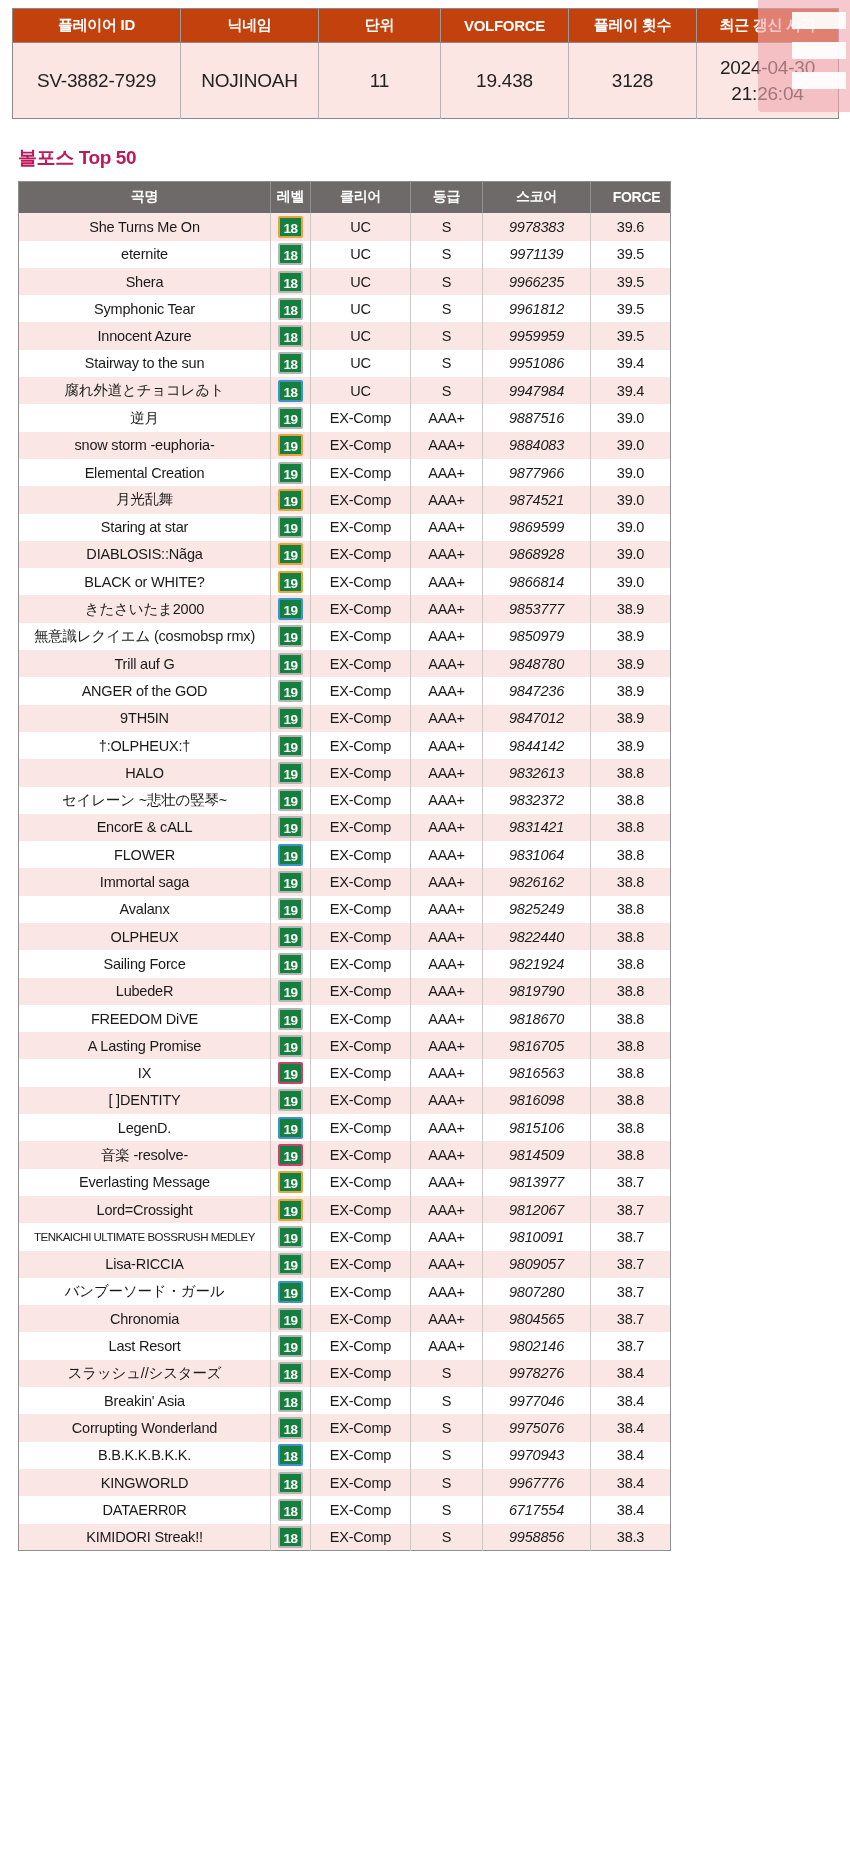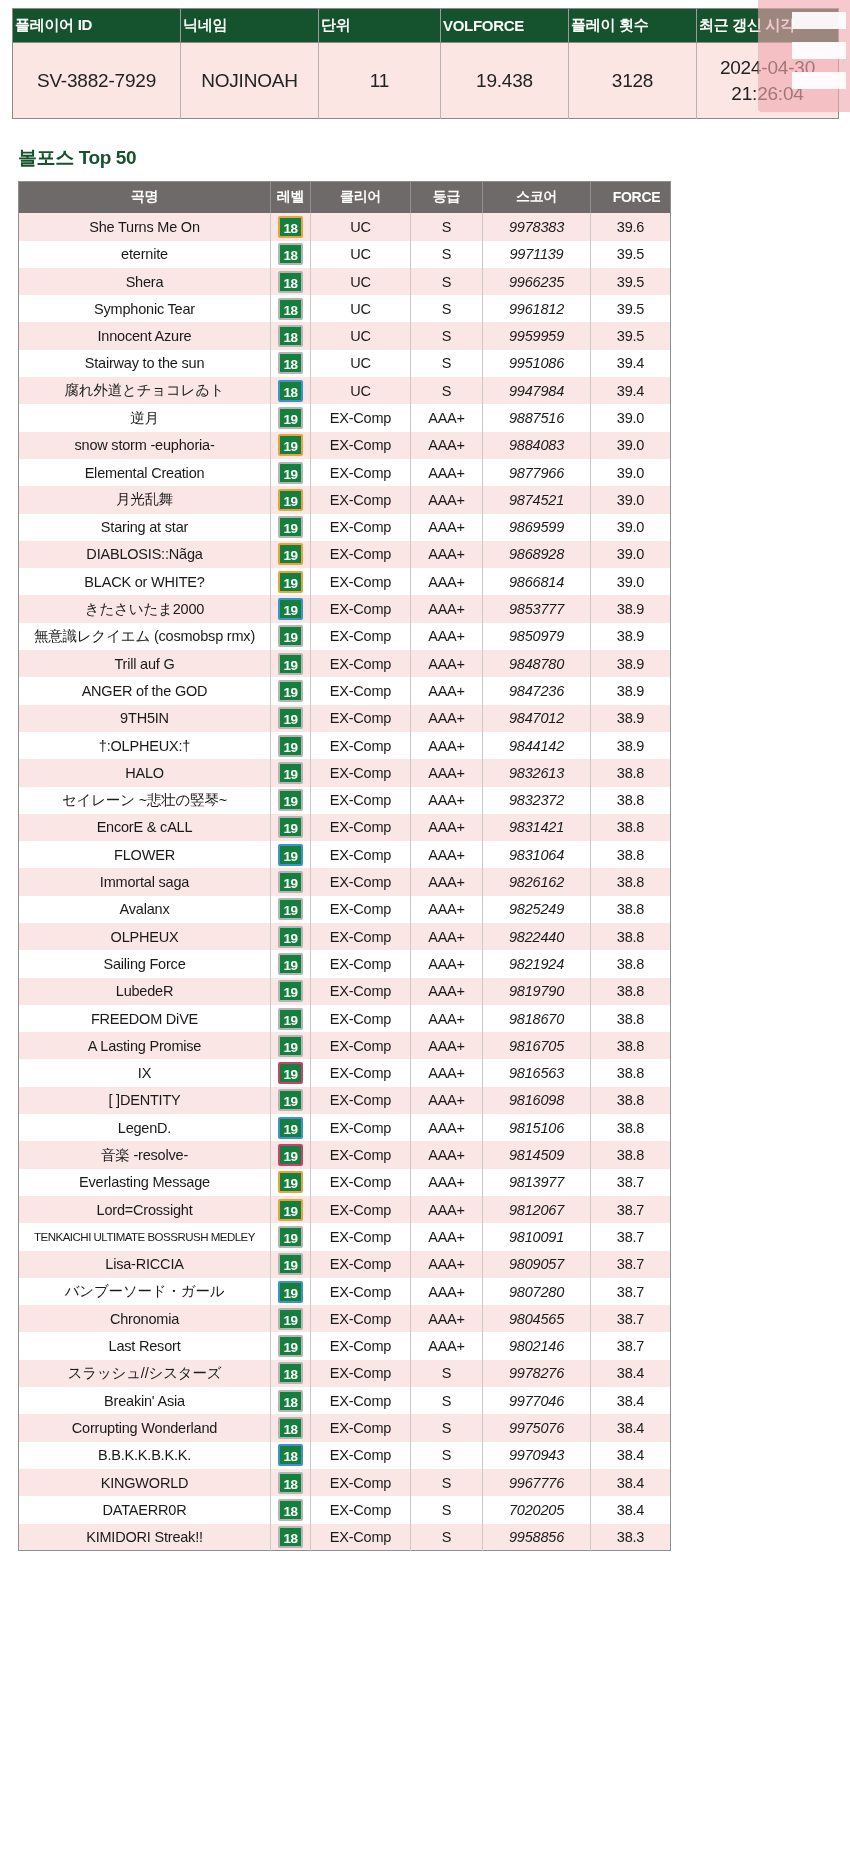--- a/index.html
+++ b/index.html
@@ -51,28 +51,28 @@
   .profile-wrap {
     padding: 8px 12px 0 12px;
   }
   table.profile {
     border-collapse: collapse;
     width: 826px;
     table-layout: fixed;
     border: 1px solid #8a8a8a;
   }
   table.profile th {
-    background: #14532d;
+    background: #c2410c;
     color: #ffffff;
     font-size: 15px;
     font-weight: bold;
     padding: 7px 2px;
     border-right: 1px solid #9b9b9b;
     border-bottom: 1px solid #8a8a8a;
-    text-align: left;
+    text-align: center;
     letter-spacing: -0.3px;
     white-space: nowrap;
   }
   table.profile th:last-child { border-right: none; }
   table.profile td {
     background: #fbe6e4;
     color: #222;
     font-size: 19px;
     padding: 12px 2px;
     text-align: center;
@@ -83,21 +83,21 @@
   }
   table.profile td:last-child { border-right: none; }
   td.ts { font-size: 16px; line-height: 1.35; }
 
   
   .section-title {
     margin: 26px 0 10px 18px;
     font-size: 19px;
     font-weight: bold;
     letter-spacing: -0.4px;
-    color: #14532d;
+    color: #be185d;
   }
 
   
   .top50-wrap { padding: 0 14px 14px 18px; }
   table.top50 {
     border-collapse: collapse;
     width: 584px;
     table-layout: fixed;
     border: 1px solid #8f8f8f;
   }
@@ -600,21 +600,21 @@
           <td class="c-clear">EX-Comp</td>
           <td class="c-grade">S</td>
           <td class="c-score">9967776</td>
           <td class="c-force">38.4</td>
         </tr>
         <tr>
           <td class="c-title">DATAERR0R</td>
           <td class="c-level"><span class="lv silver">18</span></td>
           <td class="c-clear">EX-Comp</td>
           <td class="c-grade">S</td>
-          <td class="c-score">7020205</td>
+          <td class="c-score">6717554</td>
           <td class="c-force">38.4</td>
         </tr>
         <tr>
           <td class="c-title">KIMIDORI Streak!!</td>
           <td class="c-level"><span class="lv silver">18</span></td>
           <td class="c-clear">EX-Comp</td>
           <td class="c-grade">S</td>
           <td class="c-score">9958856</td>
           <td class="c-force">38.3</td>
         </tr>

